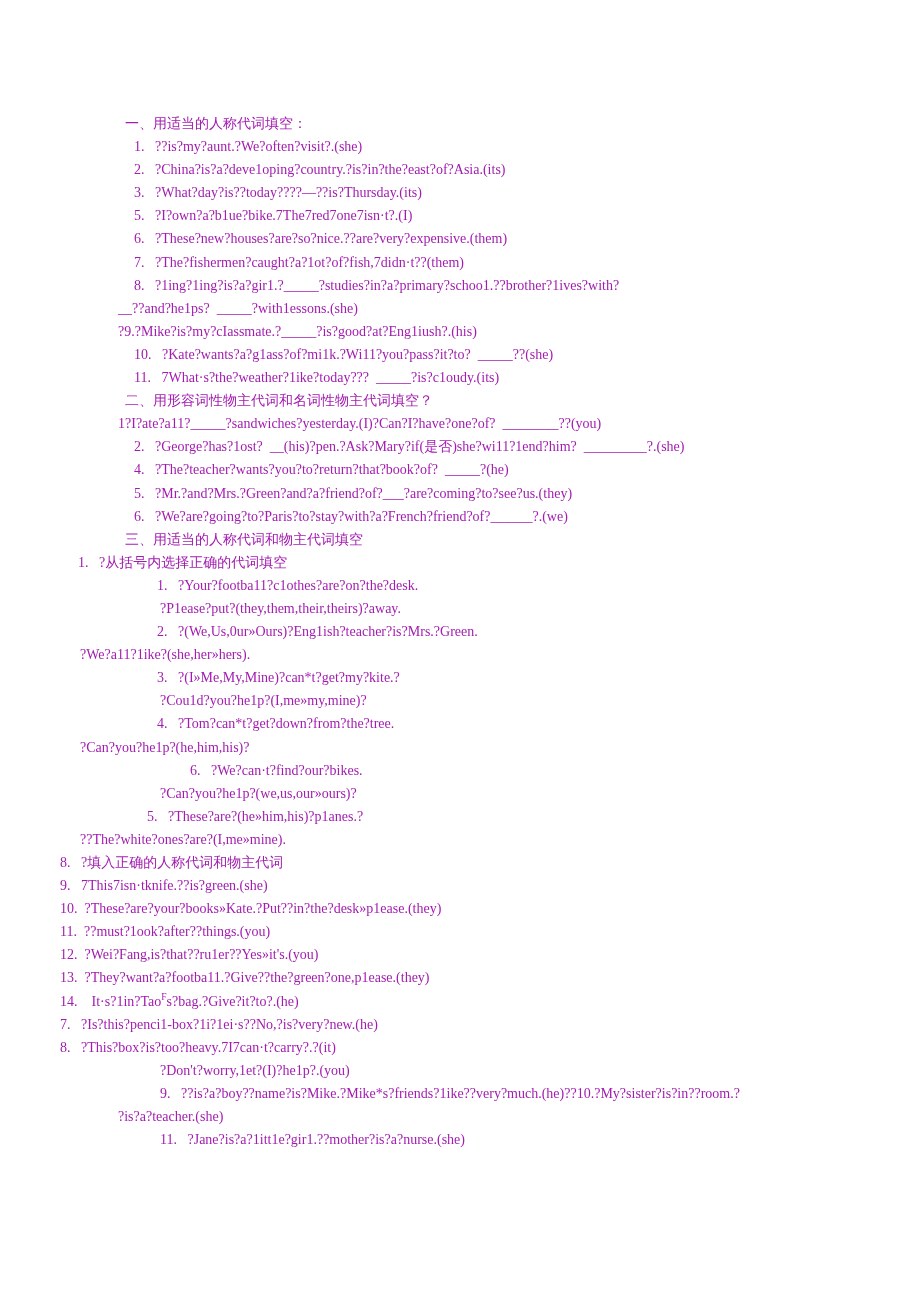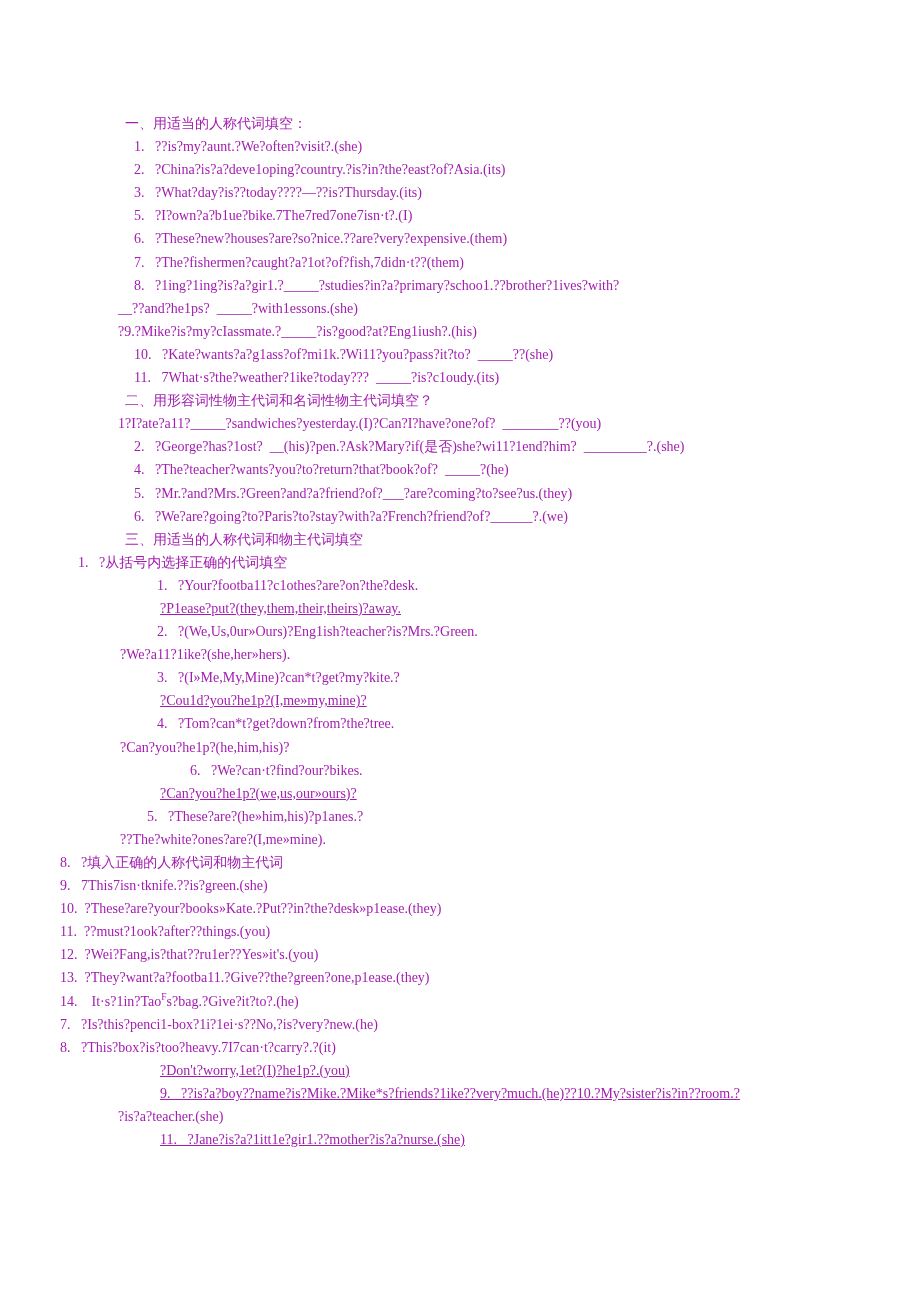--- a/index.html
+++ b/index.html
@@ -35,25 +35,25 @@
     line-height: 23.1px;
     height: 23.1px;
     white-space: pre;
     color: #a21caf;
     letter-spacing: 0px;
   }  
   .i-num    { padding-left: 134px; }  
   .i-head   { padding-left: 125px; }  
   .i-s3a    { padding-left: 78px; }  
   .i-s3b    { padding-left: 157px; }  
-  .i-s3c    { padding-left: 120px; }  
+  .i-s3c    { padding-left: 80px; }  
   .i-s3d    { padding-left: 190px; }  
   .i-s3e    { padding-left: 147px; }  
   .i-s3f    { padding-left: 60px; }  
-  .i-s3g    { padding-left: 160px; text-decoration: underline; }  
+  .i-s3g    { padding-left: 160px; }  
   .i-flush  { padding-left: 118px; }
   sup {
     font-size: 0.68em;
     vertical-align: super;
     line-height: 0;
   }
 </style>
 </head>
 <body>
 

